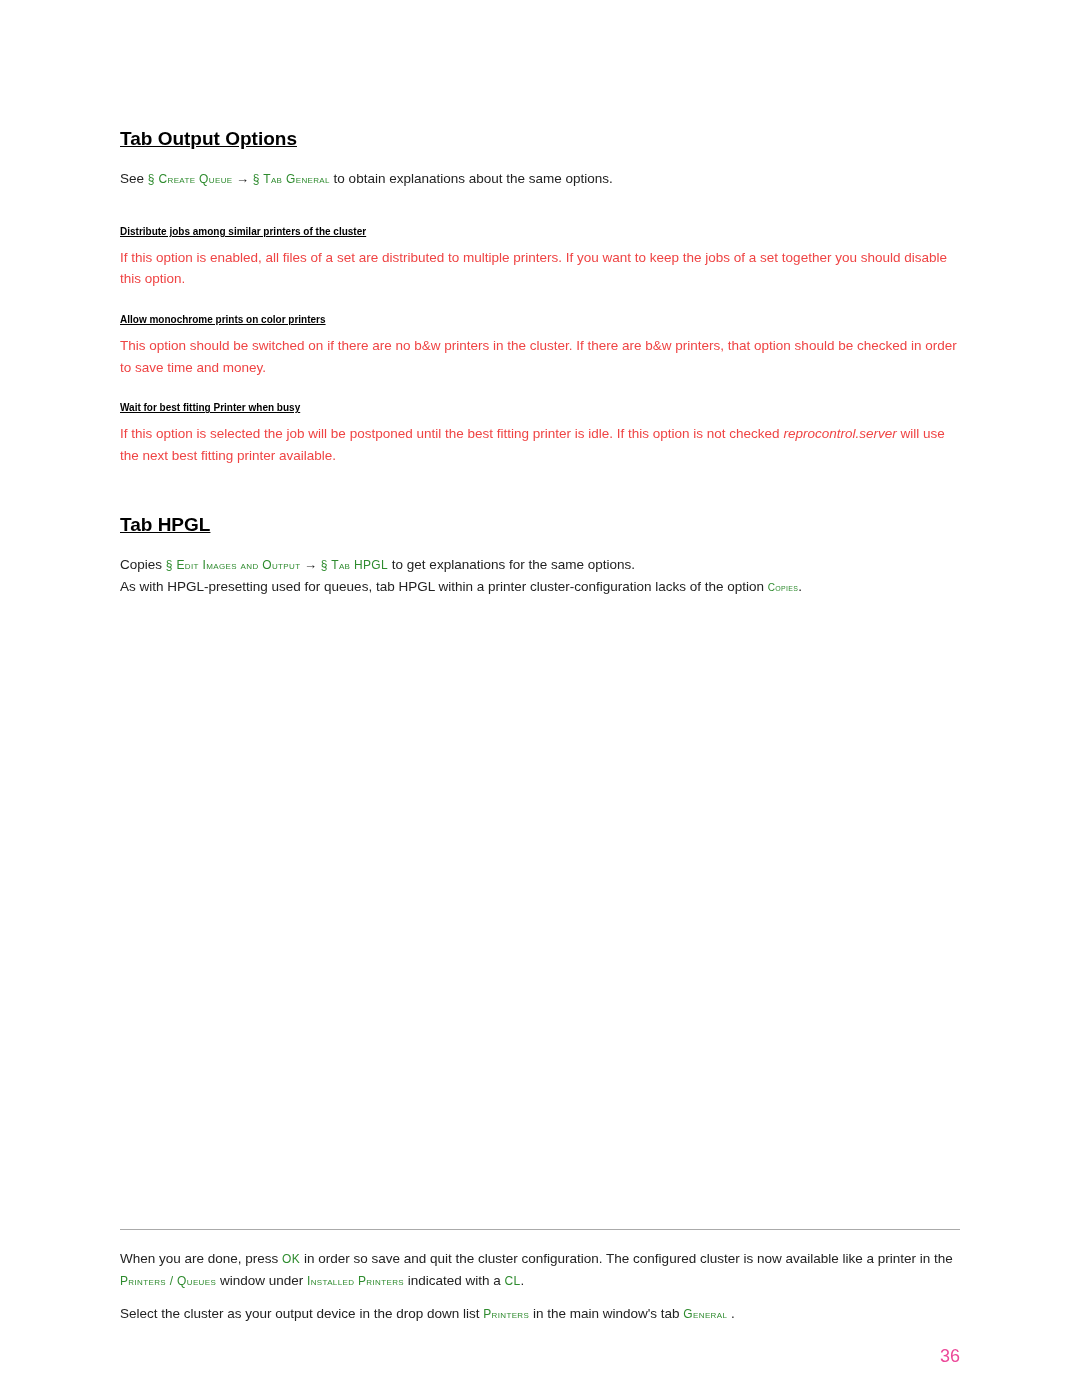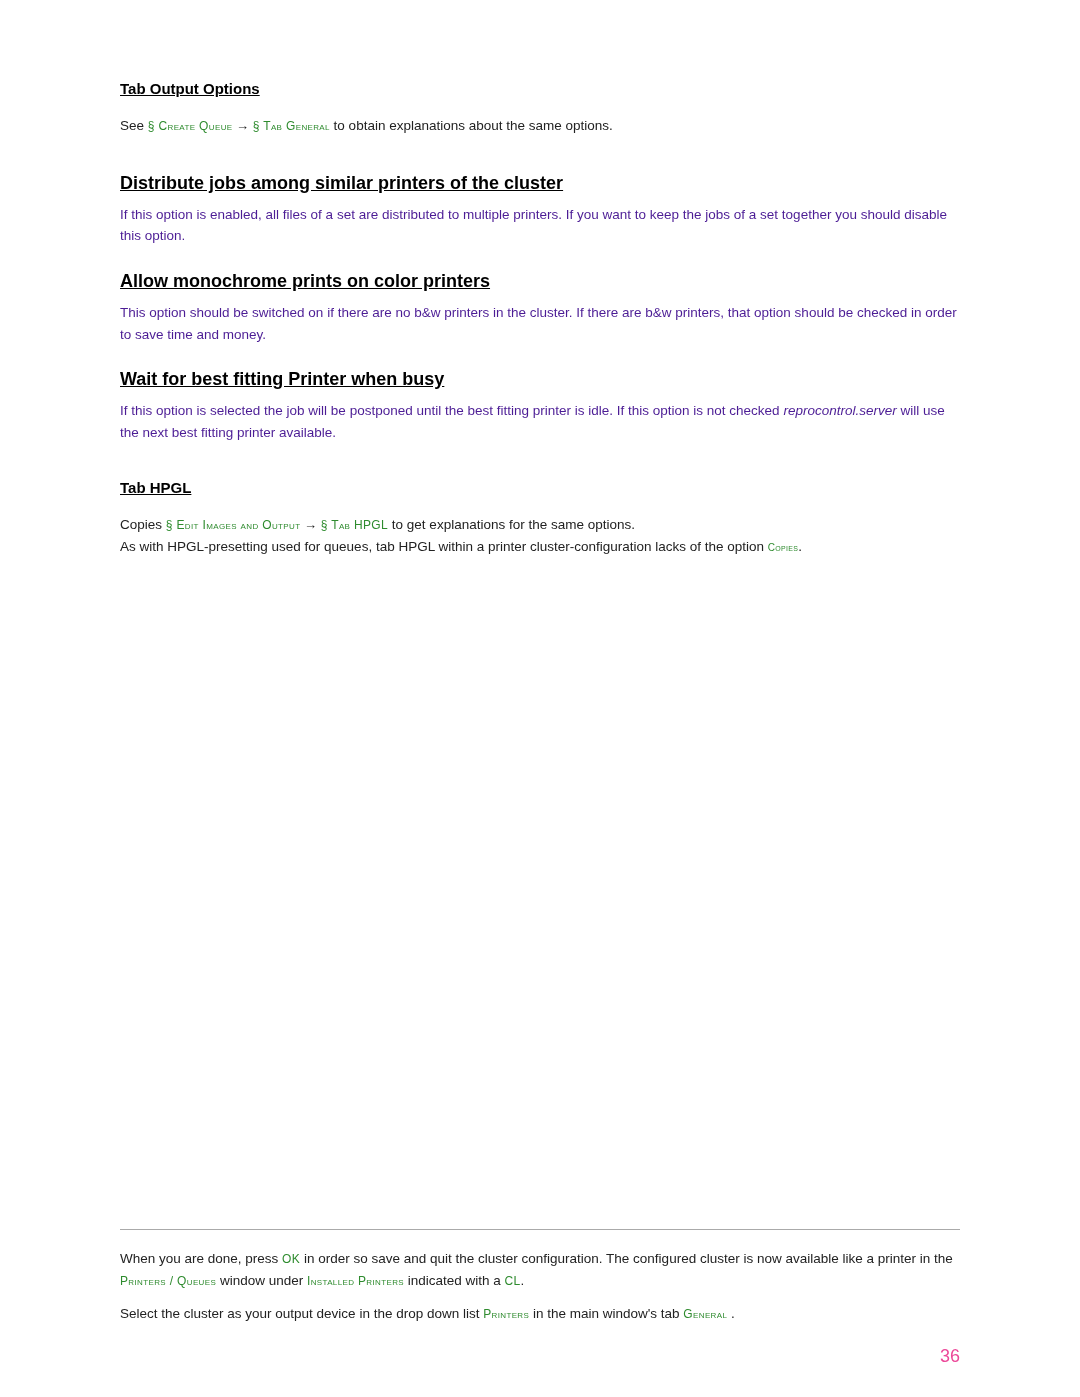--- a/index.html
+++ b/index.html
@@ -22,25 +22,26 @@
       padding: 80px 120px 80px 120px;
       min-height: 1397px;
       position: relative;
     }
 
     .section {
       margin-bottom: 36px;
     }
 
     .section-title {
-      font-size: 15px;
+      font-size: 19px;
       font-weight: bold;
       text-decoration: underline;
       margin-bottom: 18px;
       color: #000000;
+      margin-top: 48px;
     }
 
     .section-body {
       font-size: 13.5px;
       line-height: 1.6;
       color: #222222;
     }
 
     .green-link {
       color: #2e8b2e;
@@ -53,31 +54,31 @@
       color: #222222;
       font-size: 13px;
     }
 
     .sub-section {
       margin-top: 24px;
       margin-bottom: 8px;
     }
 
     .sub-section-title {
-      font-size: 18px;
+      font-size: 10px;
       font-weight: bold;
       text-decoration: underline;
       margin-bottom: 10px;
       color: #000000;
     }
 
     .sub-section-body {
       font-size: 13.5px;
       line-height: 1.6;
-      color: #4c1d95;
+      color: #ef4444;
     }
 
     .italic {
       font-style: italic;
     }
 
     .footer-area {
       position: absolute;
       bottom: 60px;
       left: 120px;

